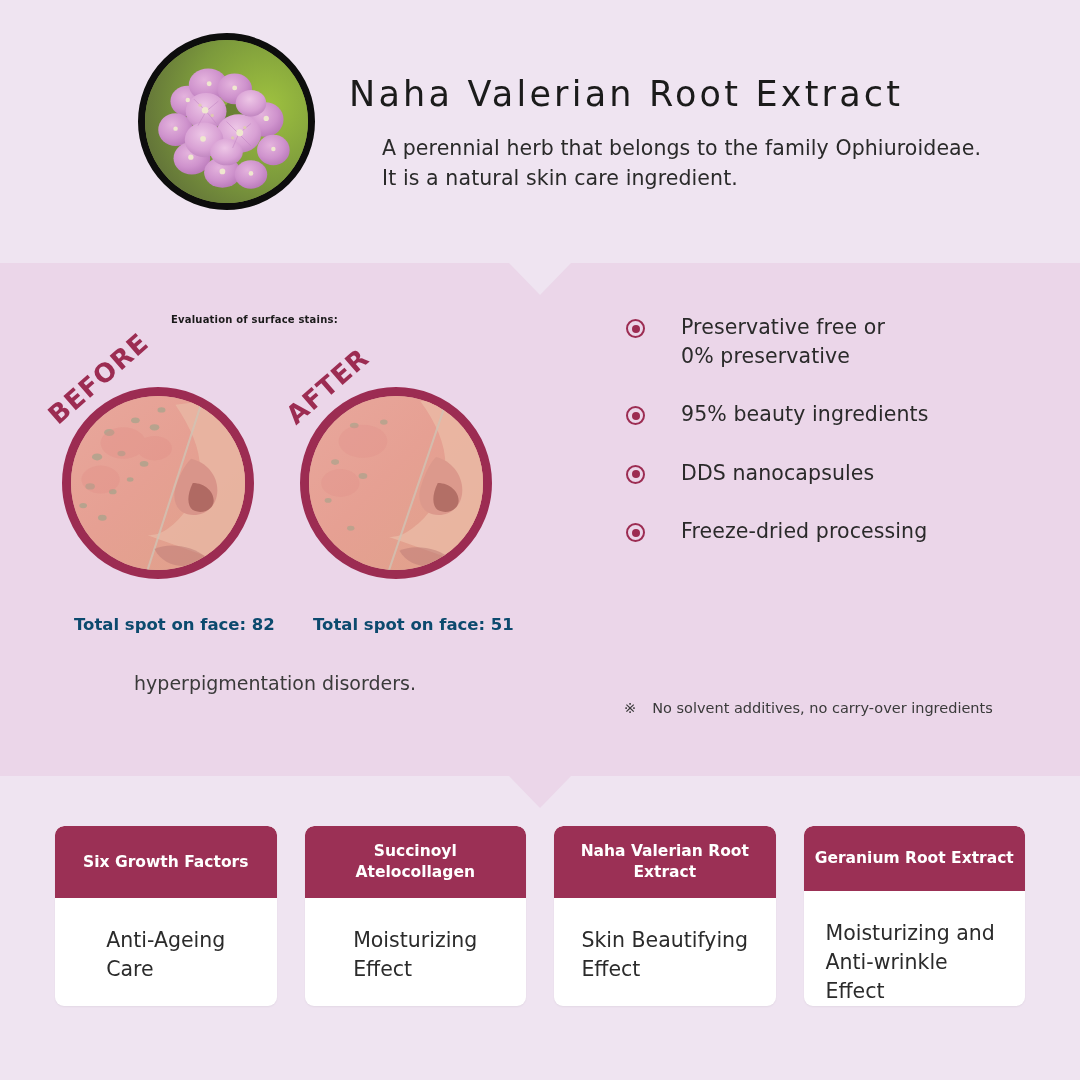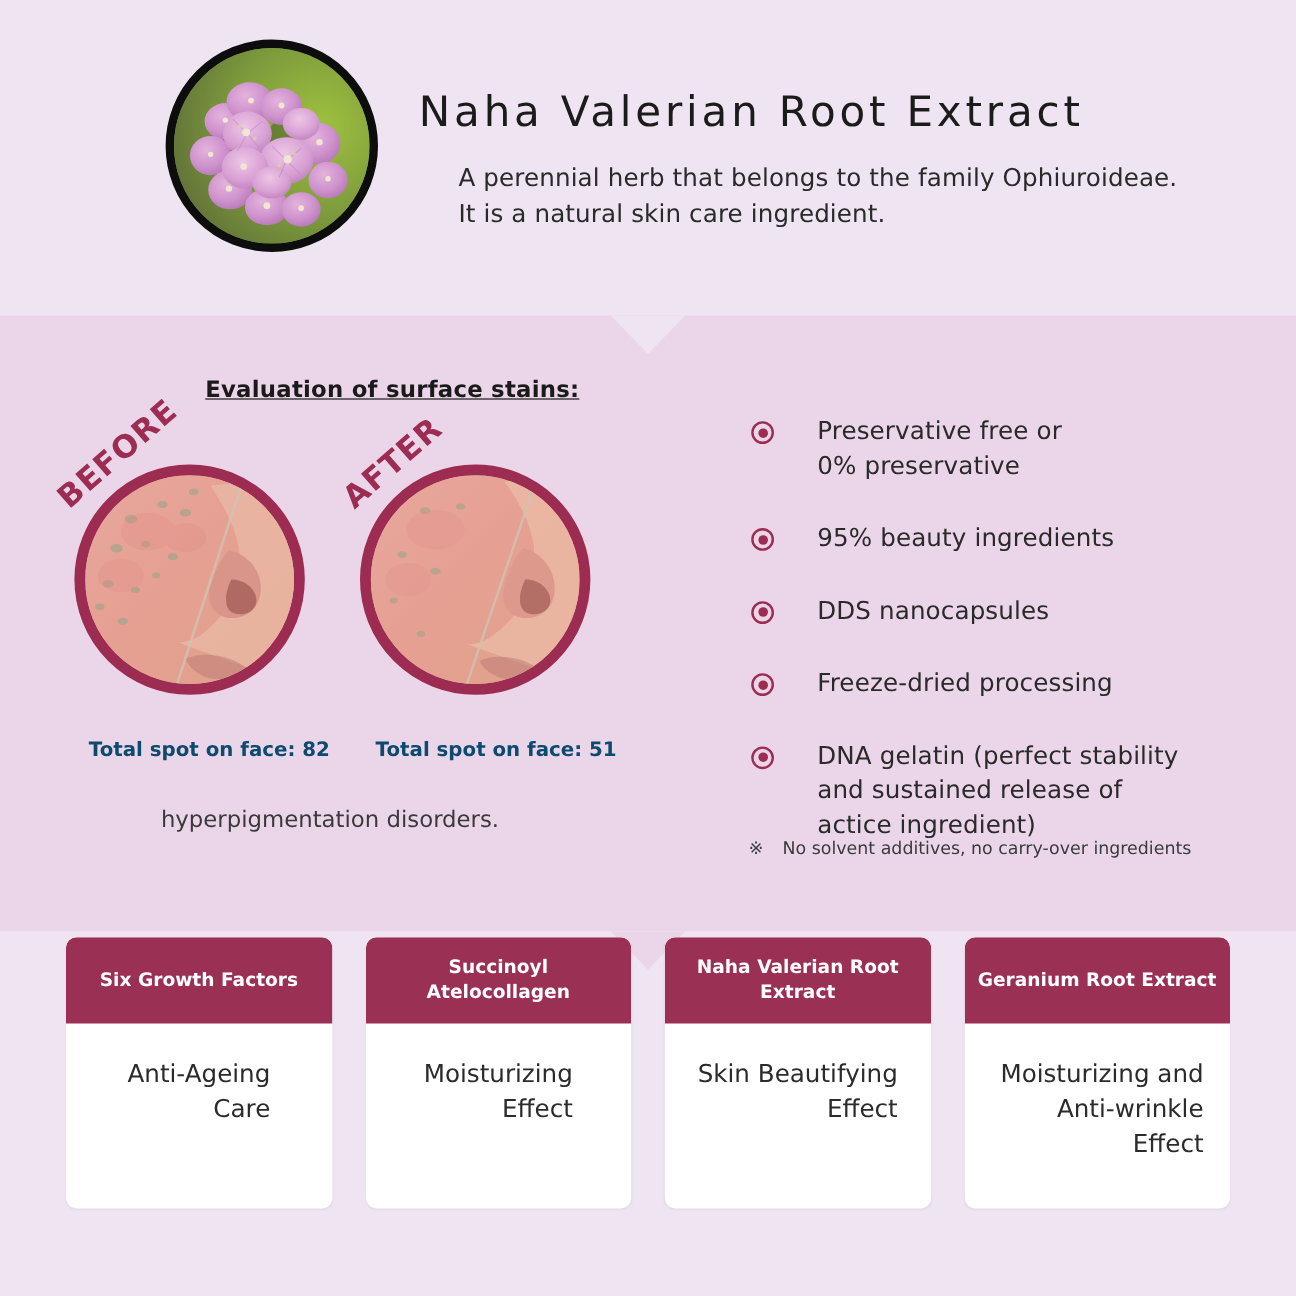--- a/index.html
+++ b/index.html
@@ -48,23 +48,22 @@
   .subtitle {
     position:absolute; left:350px; top:133px;
     font-size:20.5px; line-height:30px; color:#2a2a2a;
     letter-spacing:0.1px;
     margin-left:32px;
   }
 
   
   .eval-title {
     position:absolute; left:171px; top:314px;
-    font-size:19px; font-weight:bold; color:#1a1a1a;
+    font-size:10px; font-weight:bold; color:#1a1a1a;
     letter-spacing:0.2px;
-    text-decoration:underline;
   }
 
   .photo {
     position:absolute; top:387px;
     width:192px; height:192px;
     border-radius:50%;
     border:9px solid #9c2c52;
     overflow:hidden;
     background:#d9a99b;
   }
@@ -90,21 +89,21 @@
   .spot-2 { left:313px; }
 
   .reduce-text {
     position:absolute; left:40px; top:670px;
     width:470px; text-align:center;
     font-size:19px; line-height:26px; color:#3a3a3a;
   }
 
   
   .features { position:absolute; left:624px; top:313px; width:410px; }
-  .feature { position:relative; padding-left:57px; margin-bottom:30px;margin-top:32px; }
+  .feature { position:relative; padding-left:57px; margin-bottom:30px; }
   .feature:last-of-type { margin-bottom:0; }
   .bullet {
     position:absolute; left:2px; top:6px;
     width:19px; height:19px; border-radius:50%;
     border:2px solid #9c2c52;
     background:transparent;
   }
   .bullet::after {
     content:""; position:absolute;
     left:3.5px; top:3.5px; width:8px; height:8px;
@@ -116,22 +115,22 @@
   }
   .note {
     position:absolute; left:624px; top:700px;
     display:flex; align-items:flex-start; gap:16px;
     font-size:14.5px; color:#3a3a3a;
   }
   .note-mark { color:#3a3a3a; }
 
   
   .cards {
-    position:absolute; left:55px; top:781px;
-    width:970px; height:226px;
+    position:absolute; left:55px; top:826px;
+    width:970px; height:180px;
     display:flex; gap:28px;
   }
   .card {
     flex:1 1 0;
     display:flex; flex-direction:column;
     border-radius:9px;
     overflow:hidden;
     background:#ffffff;
     box-shadow:0 1px 2px rgba(0,0,0,0.05);
   }
@@ -140,21 +139,21 @@
     height:72px;
     display:flex; align-items:center; justify-content:center;
     text-align:center;
     font-size:15.5px; font-weight:bold; line-height:21px;
     padding:0 8px;
     border-radius:9px 9px 0 0;
   }
   .card-body {
     flex:1;
     display:flex; align-items:flex-start; justify-content:center;
-    text-align:right;
+    text-align:left;
     font-size:20.5px; line-height:29px; color:#2b2b2b;
     padding:28px 22px 0;
   }
 </style>
 </head>
 <body>
 
 <div class="band-top"></div>
 <div class="band-mid"></div>
 <div class="band-bottom"></div>
@@ -335,28 +334,20 @@
     </div>
   </div>
 
   <div class="feature">
     <span class="bullet"></span>
     <div class="feature-text">
       <div>Freeze-dried processing</div>
     </div>
   </div>
 
-  <div class="feature">
-    <span class="bullet"></span>
-    <div class="feature-text">
-      <div>DNA gelatin (perfect stability</div>
-      <div>and sustained release of</div>
-      <div>actice ingredient)</div>
-    </div>
-  </div>
 </div>
 
 <div class="note">
   <span class="note-mark">※</span>
   <span>No solvent additives, no carry-over ingredients</span>
 </div>
 
 <div class="cards">
 
   <div class="card">

